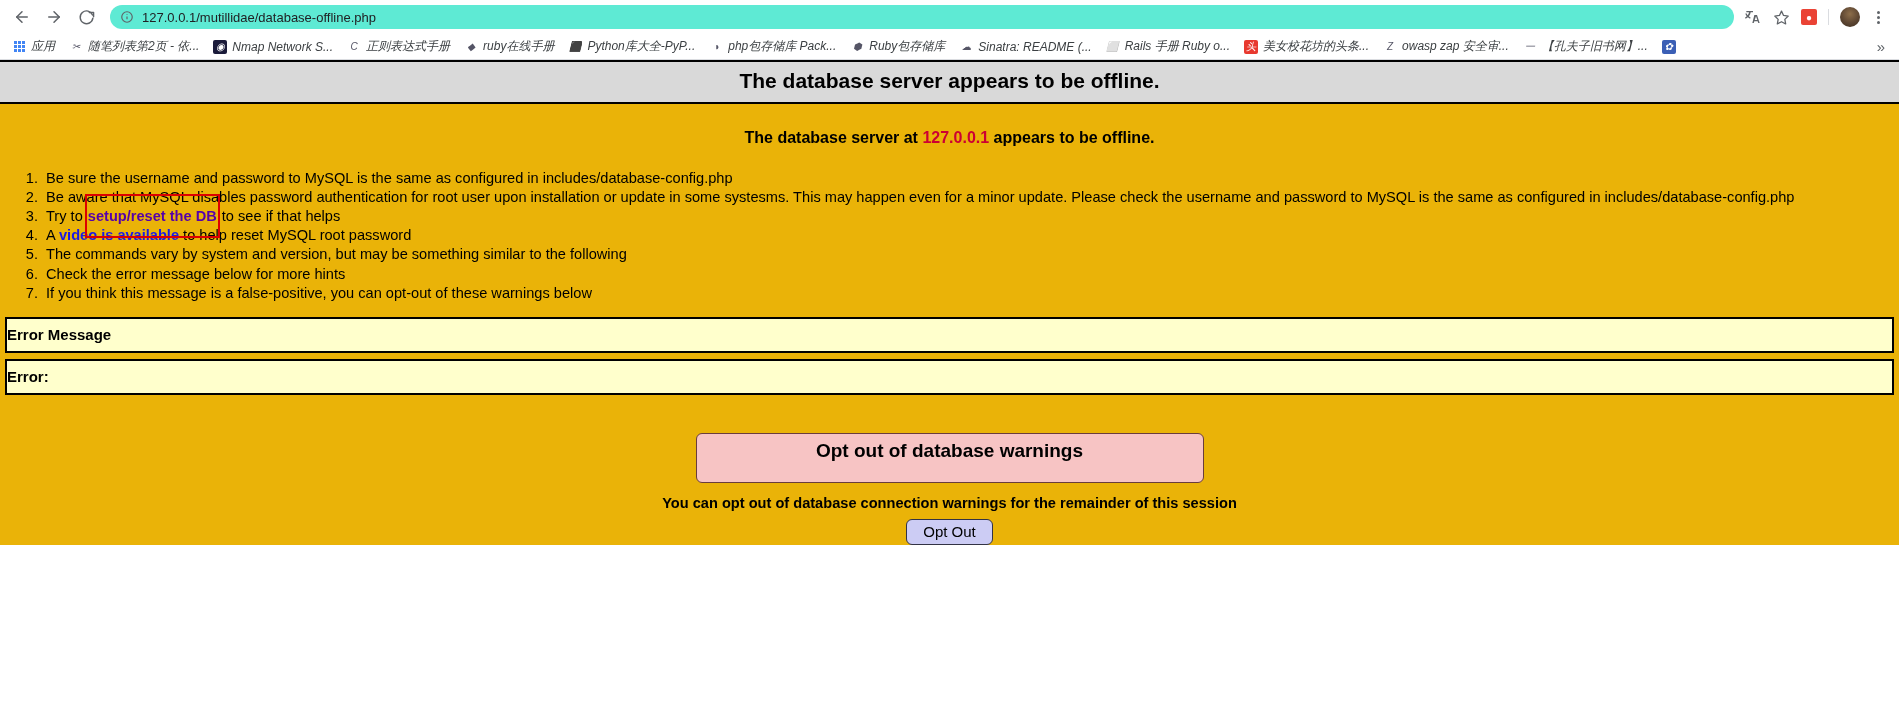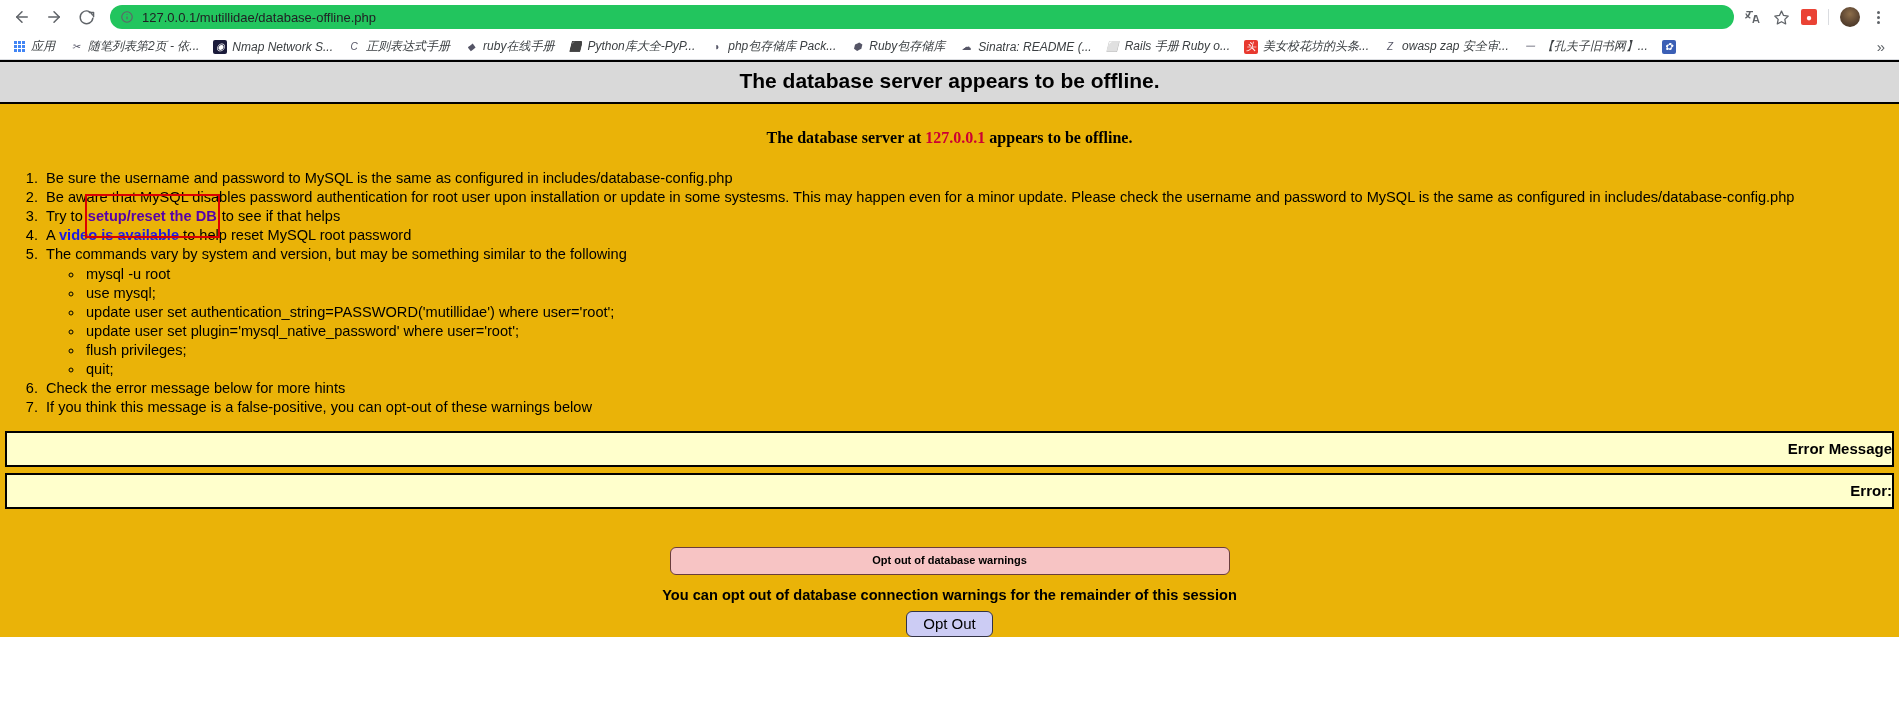--- a/index.html
+++ b/index.html
@@ -27,21 +27,21 @@
     width: 28px; height: 28px;
     display: flex; align-items: center; justify-content: center;
     color: #5f6368;
     flex: 0 0 auto;
     margin-right: 4px;
   }
   .nav-btn svg { display: block; }
   #omnibox {
     flex: 1 1 auto;
     height: 24px;
-    background: #22c55e;
+    background: #5eead4;
     border-radius: 12px;
     display: flex;
     align-items: center;
     padding: 0 10px;
     margin-left: 6px;
     margin-right: 4px;
     min-width: 0;
   }
   #omnibox .info-icon { margin-right: 8px; display:flex; color:#5f6368; }
   #omnibox-url {
@@ -123,21 +123,21 @@
     text-align: center;
     padding: 7px 0 9px 0;
     font-family: "Liberation Sans", sans-serif;
     font-weight: bold;
     font-size: 21px;
     color: #000;
   }
   #subtitle {
     text-align: center;
     margin-top: 25px;
-    font-family: Liberation Serif, serif;
+    font-family: Liberation Sans, sans-serif;
     font-weight: bold;
     font-size: 16px;
     color: #000;
   }
   #subtitle .ip { color: #cc0033; }
 
   #hints {
     margin: 22px 0 0 0;
     padding-left: 42px;
     font-family: "Liberation Sans", sans-serif;
@@ -163,40 +163,40 @@
   a.link-blue {
     color: #1a1ae6;
     font-weight: bold;
     text-decoration: none;
   }
 
   .err-box {
     margin: 14px 5px 0 5px;
     background: #ffffcc;
     border: 2px solid #000000;
-    text-align: right;
+    text-align: left;
     padding: 7px 0 8px 0;
     font-family: "Liberation Sans", sans-serif;
     font-weight: bold;
     font-size: 15px;
     color: #000;
   }
   .err-box.second { margin-top: 6px; }
 
   #optout-section { margin-top: 38px; text-align: center; }
   #optout-banner {
-    width: 560px;
+    width: 508px;
     margin: 0 auto;
     background: #f7c4c4;
     border: 1px solid #6a3d3d;
     border-radius: 6px;
-    padding: 6px 0 8px 0;
-    font-family: "Liberation Sans", sans-serif;
-    font-weight: bold;
-    font-size: 11px;
+    padding: 6px 0 20px 0;
+    font-family: "Liberation Sans", sans-serif;
+    font-weight: bold;
+    font-size: 19px;
     color: #000;
   }
   #optout-desc {
     margin-top: 12px;
     font-family: "Liberation Sans", sans-serif;
     font-weight: bold;
     font-size: 14.6px;
     color: #000;
   }
   #optout-button {
@@ -359,28 +359,21 @@
 
   <div id="subtitle">
     <span>The database server at </span><span class="ip">127.0.0.1</span><span> appears to be offline.</span>
   </div>
 
   <ol id="hints">
       <li><span>Be sure the username and password to MySQL is the same as configured in includes/database-config.php</span></li>
       <li><span>Be aware that MySQL disables password authentication for root user upon installation or update in some systesms. This may happen even for a minor update. Please check the username and password to MySQL is the same as configured in includes/database-config.php</span></li>
       <li><span>Try to </span><a href="#" class="link-purple">setup/reset the DB</a><span> to see if that helps</span></li>
       <li><span>A </span><a href="#" class="link-blue">video is available</a><span> to help reset MySQL root password</span></li>
-      <li><span>The commands vary by system and version, but may be something similar to the following</span><ul>
-          <li>mysql -u root</li>
-          <li>use mysql;</li>
-          <li>update user set authentication_string=PASSWORD('mutillidae') where user='root';</li>
-          <li>update user set plugin='mysql_native_password' where user='root';</li>
-          <li>flush privileges;</li>
-          <li>quit;</li>
-        </ul></li>
+      <li><span>The commands vary by system and version, but may be something similar to the following</span></li>
       <li><span>Check the error message below for more hints</span></li>
       <li><span>If you think this message is a false-positive, you can opt-out of these warnings below</span></li>
     </ol>
 
   <div class="err-box">Error Message</div>
   <div class="err-box second">Error:</div>
 
   <div id="optout-section">
     <div id="optout-banner">Opt out of database warnings</div>
     <div id="optout-desc">You can opt out of database connection warnings for the remainder of this session</div>

